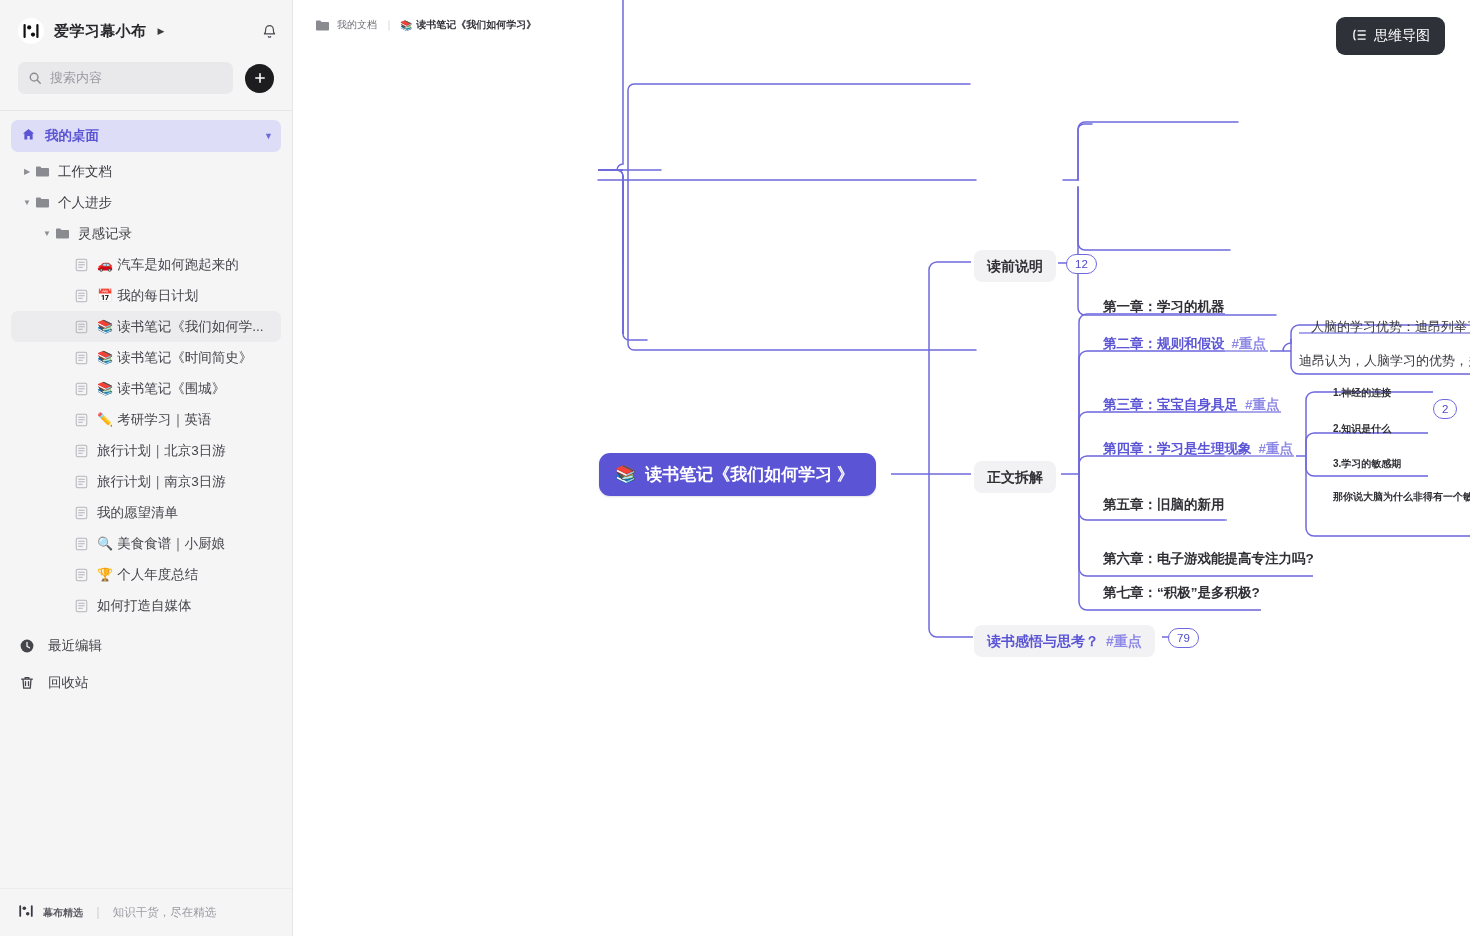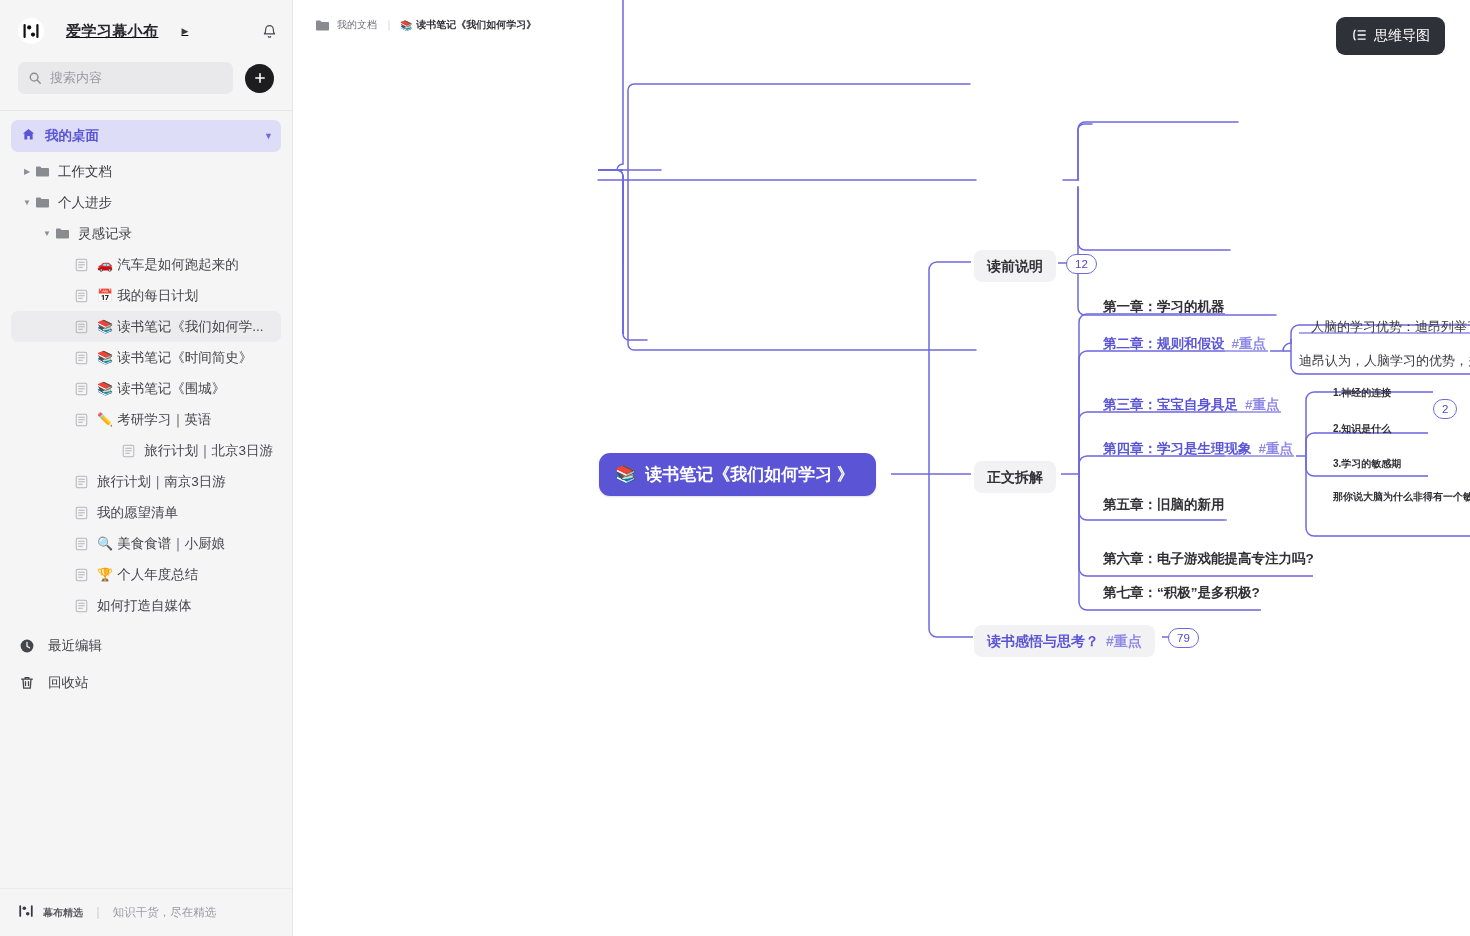--- a/index.html
+++ b/index.html
@@ -13,21 +13,21 @@
   
   .sidebar {
     width: 293px; height: 936px;
     background: #f5f5f6;
     border-right: 1px solid #e6e6e8;
     display: flex; flex-direction: column;
     position: relative;
   }
   .sb-head {
     height: 62px; display: flex; align-items: center;
-    padding: 0 14px 0 18px; gap: 22px; text-decoration: underline;
+    padding: 0 14px 0 18px; gap: 10px;
   }
   .logo-badge {
     width: 26px; height: 26px; border-radius: 50%;
     background: #ffffff; position: relative; flex: 0 0 auto;
     display: flex; align-items: center; justify-content: center;
   }
   .logo-badge svg { display: block; }
   .ws-name {
     font-size: 15px; font-weight: 700; color: #27272b;
     letter-spacing: .4px; white-space: nowrap;
@@ -301,21 +301,21 @@
             <span class="arrow empty"></span>
             <span class="doc-ico">
               <svg width="13" height="14" viewBox="0 0 14 15" fill="none" stroke="#a9a9b0" stroke-width="1.1">
                 <rect x="1.3" y="1.2" width="11.4" height="12.6" rx="1.6"></rect>
                 <path d="M3.9 4.6h6.2M3.9 7.3h6.2M3.9 10h4" stroke-linecap="round"></path>
               </svg>
             </span>
             <span class="emoji">✏️</span>
             <span class="lbl">考研学习｜英语</span>
           </div>
-          <div class="row doc" style="padding-left: 48px; justify-content: flex-end;">
+          <div class="row doc" style="padding-left: 48px;">
             <span class="arrow empty"></span>
             <span class="doc-ico">
               <svg width="13" height="14" viewBox="0 0 14 15" fill="none" stroke="#a9a9b0" stroke-width="1.1">
                 <rect x="1.3" y="1.2" width="11.4" height="12.6" rx="1.6"></rect>
                 <path d="M3.9 4.6h6.2M3.9 7.3h6.2M3.9 10h4" stroke-linecap="round"></path>
               </svg>
             </span>
             <span class="lbl">旅行计划｜北京3日游</span>
           </div>
           <div class="row doc" style="padding-left: 48px;">

